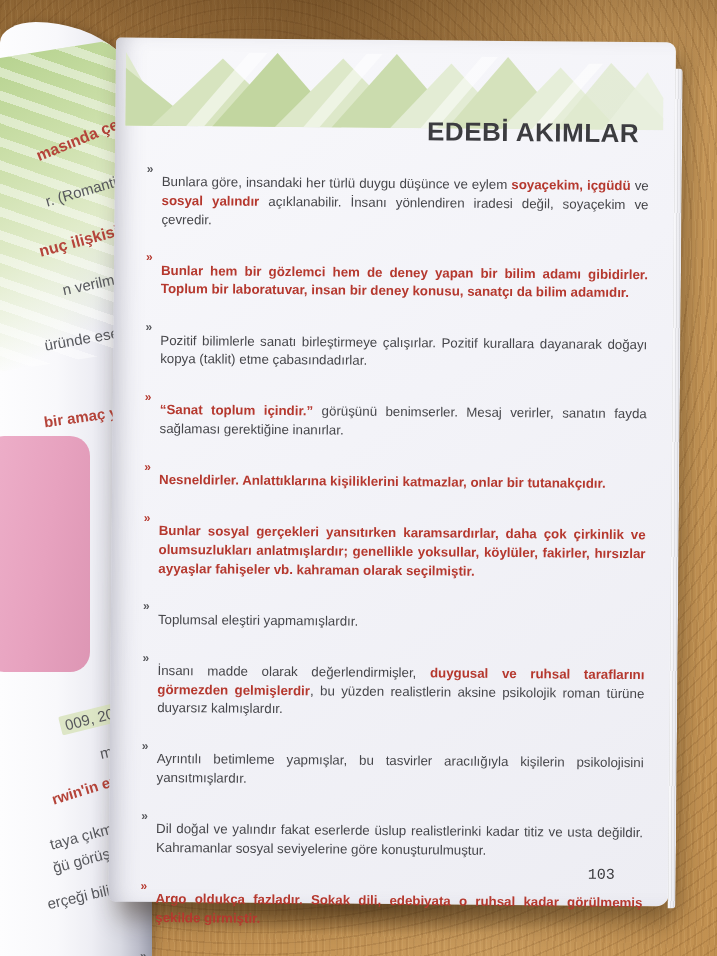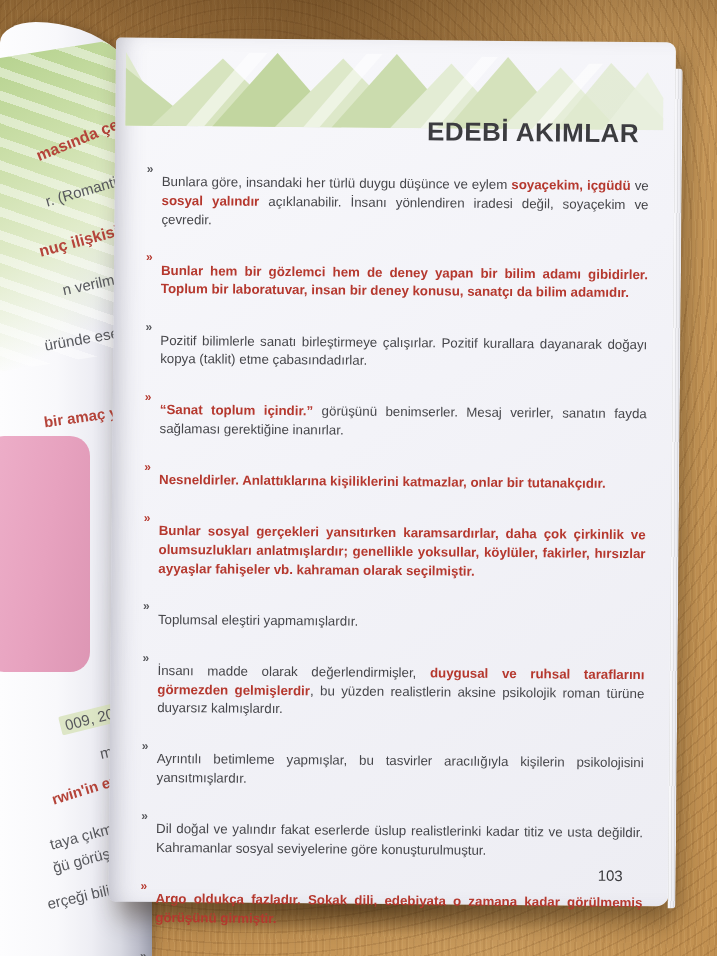--- a/index.html
+++ b/index.html
@@ -63,21 +63,21 @@
       color:#3c3c40;letter-spacing:.5px;}
 
   .content{position:absolute;top:122px;left:32px;right:26px;}
   .bullet{display:flex;margin-bottom:6px;}
   .bm{flex:0 0 15px;font-size:12px;font-weight:bold;color:#55565a;padding-top:2px;}
   .bm.mr{color:#b5382e;}
   .bt{flex:1;text-align:justify;font-size:13.3px;line-height:1.4;color:#46464a;}
   .bullet.red .bm,.bullet.red .bt{color:#b5382e;font-weight:bold;}
   .sr{color:#b5382e;font-weight:bold;}
 
-  .page-number{position:absolute;bottom:22px;right:46px;font-size:15px;color:#3a3a3d;}
+  .page-number{position:absolute;bottom:22px;right:54px;font-size:15px;color:#3a3a3d;font-family:Liberation Mono, monospace;}
 </style>
 </head>
 <body>
 
 <div class="scene">
   <div class="wood-vignette"></div>
   <div class="book-shadow"></div>
 
   <div class="left-page">
     <div class="left-green"></div>
@@ -168,21 +168,21 @@
         <p class="bt"><span>Ayrıntılı betimleme yapmışlar, bu tasvirler aracılığıyla kişilerin psikolojisini yansıtmışlardır.</span></p>
       </div>
 
       <div class="bullet">
         <span class="bm">»</span>
         <p class="bt"><span>Dil doğal ve yalındır fakat eserlerde üslup realistlerinki kadar titiz ve usta değildir. Kahramanlar sosyal seviyelerine göre konuşturulmuştur.</span></p>
       </div>
 
       <div class="bullet red">
         <span class="bm">»</span>
-        <p class="bt"><span>Argo oldukça fazladır. Sokak dili, edebiyata o zamana kadar görülmemiş görüşünü girmiştir.</span></p>
+        <p class="bt"><span>Argo oldukça fazladır. Sokak dili, edebiyata o ruhsal kadar görülmemiş şekilde girmiştir.</span></p>
       </div>
 
       <div class="bullet">
         <span class="bm">»</span>
 
       </div>
 
     </div>
 
     <div class="page-number">103</div>

